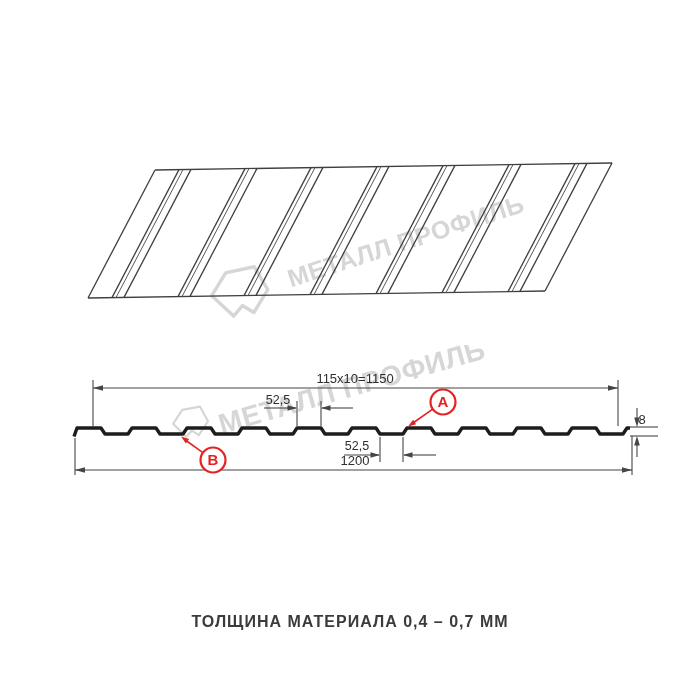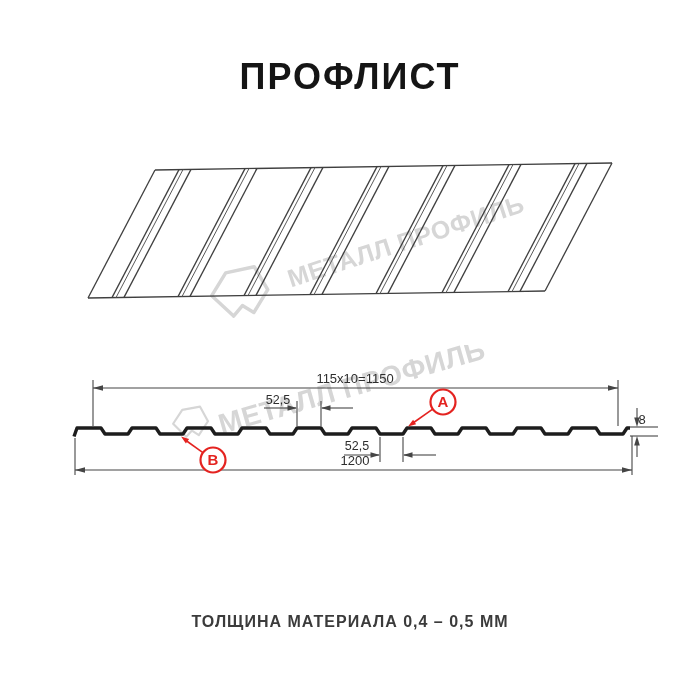--- a/index.html
+++ b/index.html
@@ -34,21 +34,20 @@
   .dim-txt  { fill:#2e2e2e; font-size:13px; text-anchor:middle; }
   .dim-txt-s{ fill:#2e2e2e; font-size:12.5px; text-anchor:middle; }
   .wm-text  { fill:#d6d6d6; font-weight:bold; letter-spacing:0.5px; }
   .wm-logo  { stroke:#d6d6d6; stroke-width:2.4; fill:none; stroke-linejoin:round; }
 </style>
 </head>
 <body>
 
 <div class="page">
 
-  <div class="title">ПРОФЛИСТ</div>
 
   <svg id="iso-svg" width="580" height="180" viewBox="0 0 580 180">
 
     <g transform="rotate(-18 215 140)">
       <path class="wm-logo" transform="translate(150 118) scale(1.45)" d="M0 12 L14 0 L34 2 L38 20 L24 32 L18 25 L10 30 Z"></path>
       <text class="wm-text" x="228" y="152" font-size="25">МЕТАЛЛ ПРОФИЛЬ</text>
     </g>
 
     <g>
       <line class="rib" x1="28" y1="158" x2="485" y2="151"></line>
@@ -153,14 +152,14 @@
     </g>
 
     <g>
       <line class="red-line" x1="162.9" y1="107.6" x2="146" y2="95.5"></line>
       <polygon class="red-ah" points="141,91.5 149.1,94 145.9,98.4"></polygon>
       <circle class="red-circ" cx="173" cy="115" r="12.5"></circle>
       <text class="red-txt" x="173" y="120">В</text>
     </g>
   </svg>
 
-  <div class="footer">ТОЛЩИНА МАТЕРИАЛА 0,4 – 0,5 ММ</div>
+  <div class="footer">ТОЛЩИНА МАТЕРИАЛА 0,4 – 0,7 ММ</div>
 </div>
 
 </body></html>

